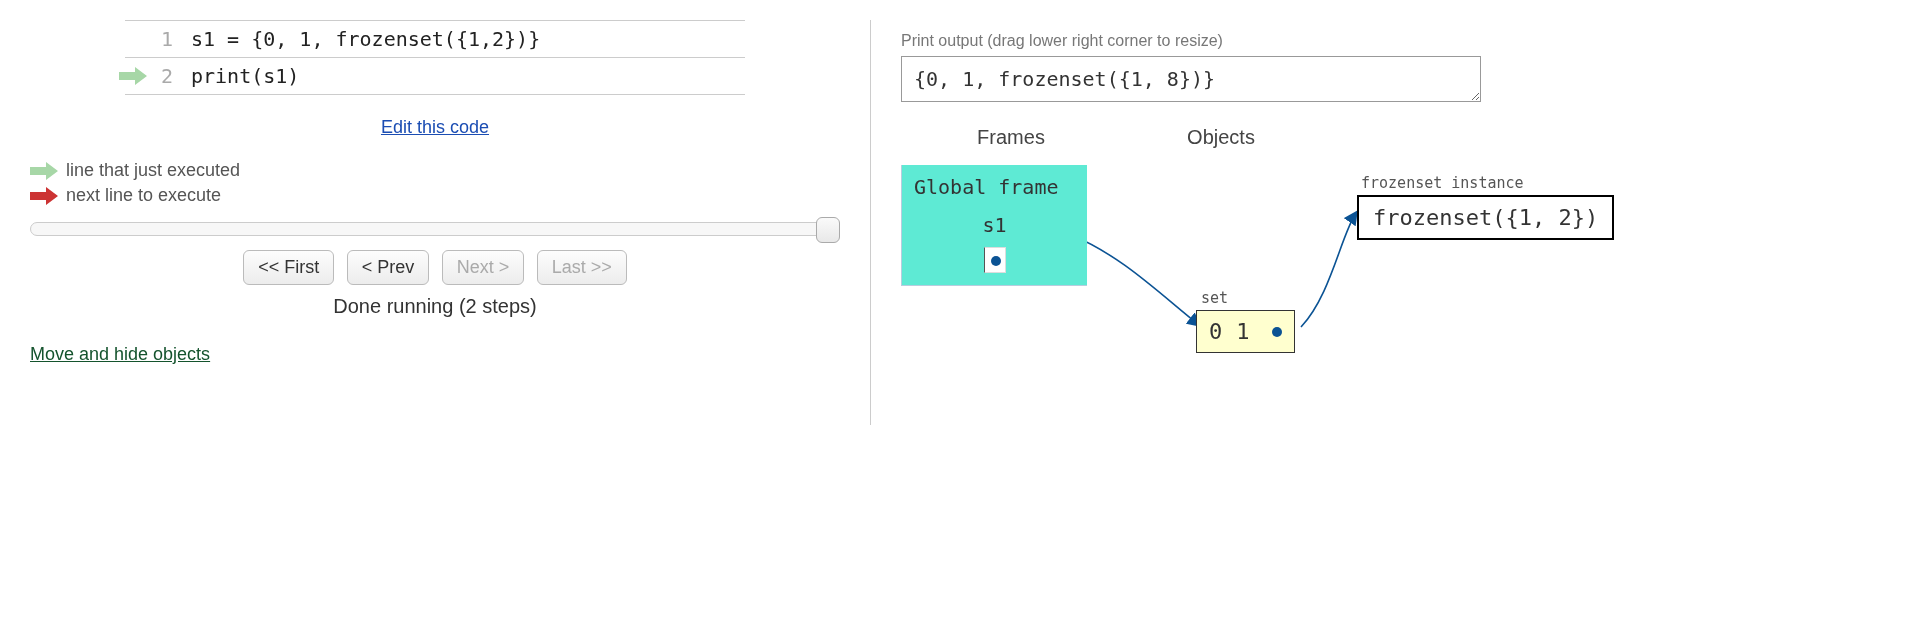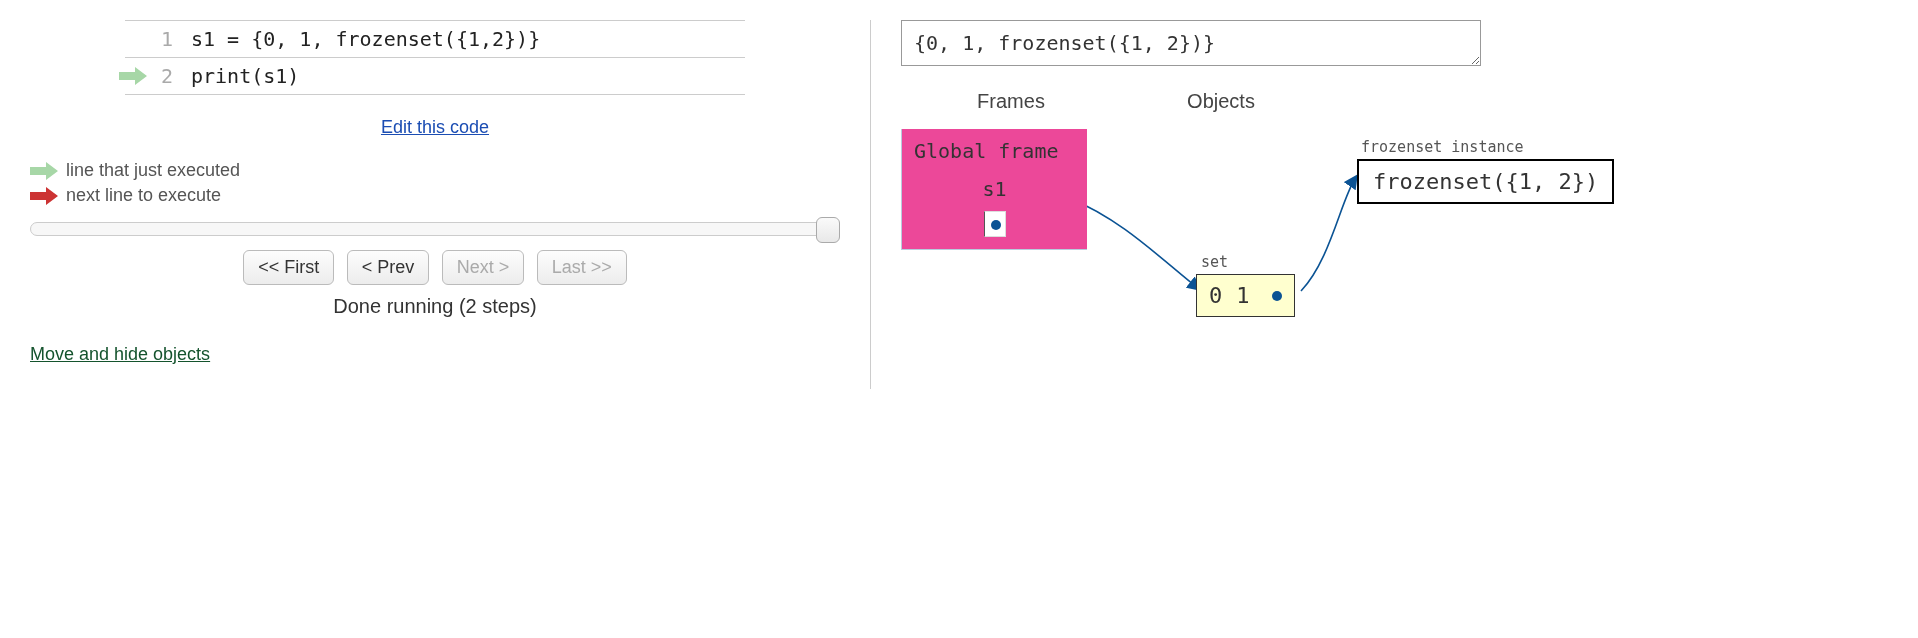--- a/index.html
+++ b/index.html
@@ -188,21 +188,21 @@
     .viz-area {
       position: relative;
       margin-top: 16px;
       height: 260px;
     }
     .global-frame {
       position: absolute;
       left: 0;
       top: 0;
       width: 186px;
-      background: #ec4899;
+      background: #5eead4;
       border-left: 1px solid #b8cdde;
       border-bottom: 1px solid #b8cdde;
       padding: 10px 12px 12px 12px;
       font-family: "Andale Mono", "Menlo", "Consolas", monospace;
       font-size: 20px;
       color: #333;
     }
     .frame-title {
       margin-bottom: 14px;
     }
@@ -341,21 +341,22 @@
       <button disabled="">Next &gt;</button>
       <button disabled="">Last &gt;&gt;</button>
     </div>
     <div class="status-text">Done running (2 steps)</div>
     <div class="move-hide">
       <a href="#">Move and hide objects</a>
     </div>
   </div>
 
   <div class="right-panel">
-    <div class="output-box">{0, 1, frozenset({1, 2})}</div>
+    <div class="output-label">Print output (drag lower right corner to resize)</div>
+    <div class="output-box">{0, 1, frozenset({1, 8})}</div>
     <div class="fo-headers">
       <div class="frames-h">Frames</div>
       <div class="objects-h">Objects</div>
     </div>
     <div class="viz-area">
       <svg class="arrow-svg-layer">
         <defs>
           <marker id="arrowhead" markerWidth="9" markerHeight="9" refX="7" refY="4.5" orient="auto">
             <path d="M0,0 L9,4.5 L0,9 Z" fill="#0b5394"></path>
           </marker>

